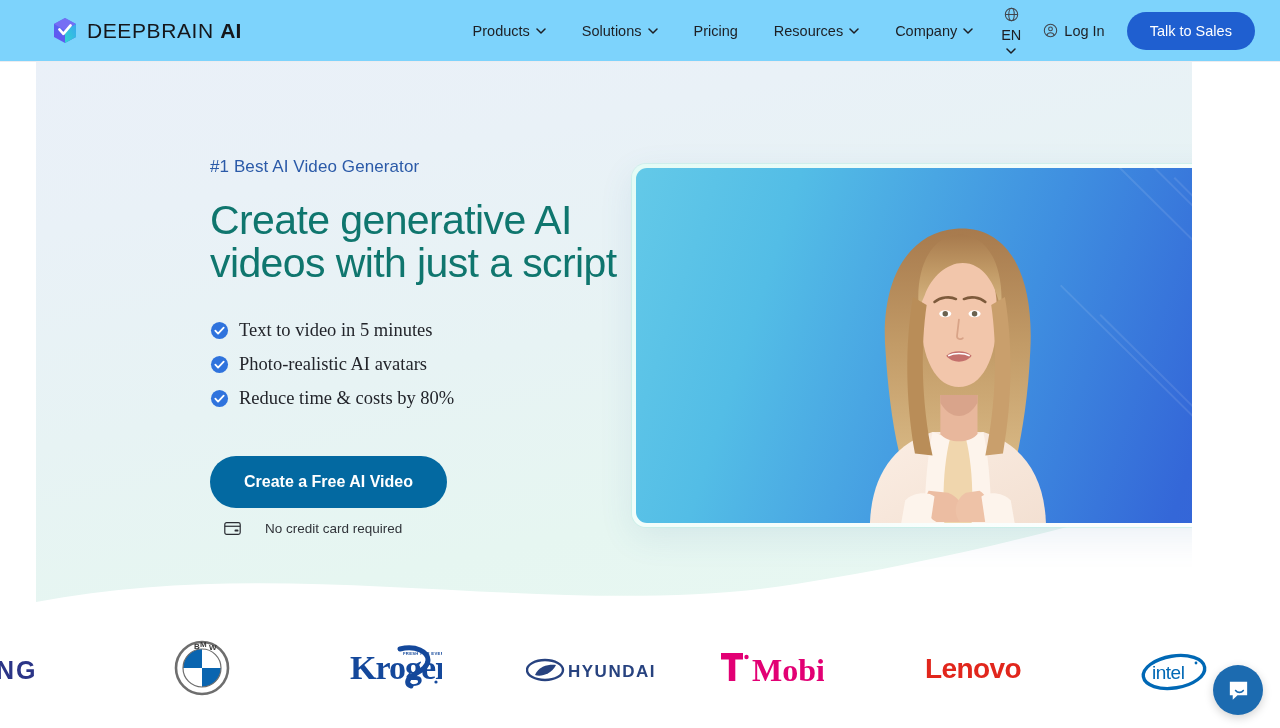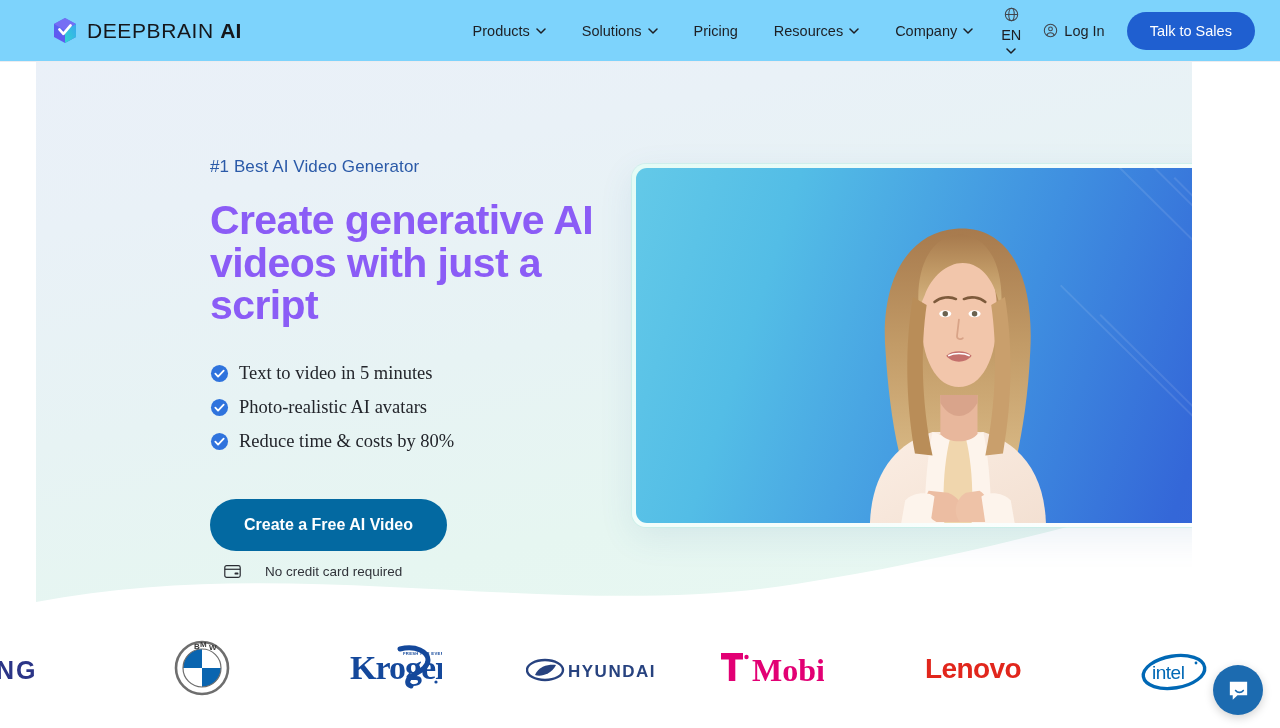--- a/index.html
+++ b/index.html
@@ -96,22 +96,22 @@
   }
   .eyebrow {
     font-size:17px; color:#2b5aa8;
     font-weight:500;
     letter-spacing:.1px;
   }
   .headline {
     margin-top:22px;
     font-size:41px;
     line-height:1.04;
-    font-weight:700;
-    color:#8b5cf6;
+    font-weight:400;
+    color:#0f766e;
     letter-spacing:-.6px;
     white-space:pre-line;
   }
   .bullets { margin-top:36px;font-family:Liberation Serif, serif; }
   .bullet {
     display:flex; align-items:center; gap:10px;
     margin-bottom:13px;
   }
   .bullet-ico { width:19px; height:19px; flex:none; display:block; }
   .bullet-txt { font-size:18.5px; color:#23252b; }

